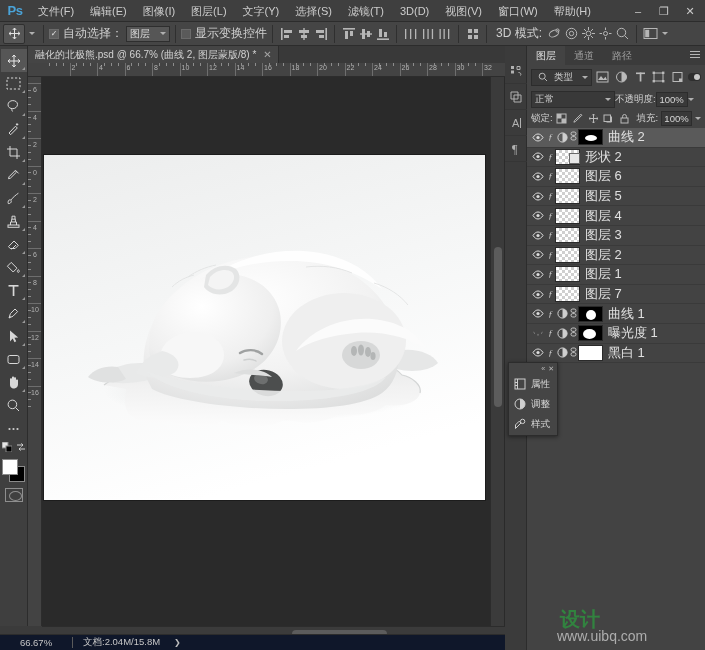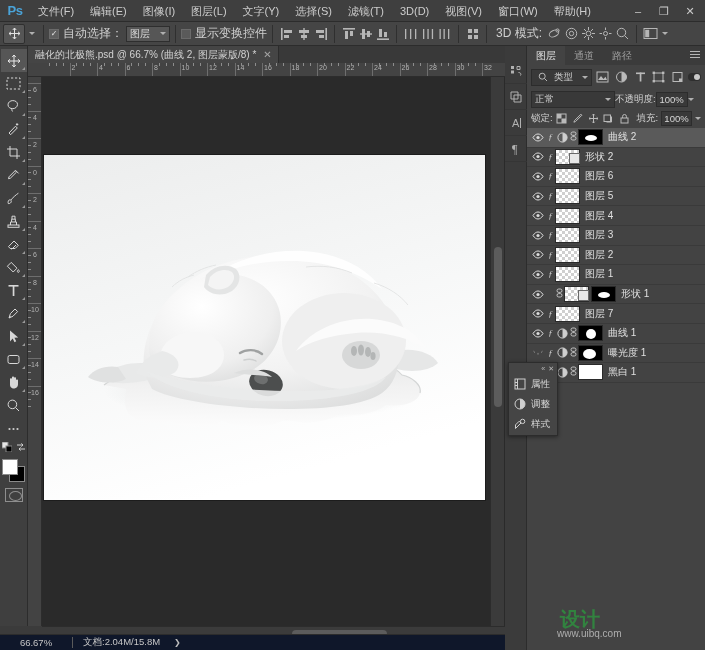--- a/index.html
+++ b/index.html
@@ -147,41 +147,41 @@
   .thumb.halfmoon:after{content:"";position:absolute;left:7px;top:3px;width:10px;height:10px;
     background:#fff;border-radius:50%;}
   .thumb.exp{background:#000;position:relative;}
   .thumb.exp:after{content:"";position:absolute;left:4px;top:3px;width:13px;height:10px;
     background:#fff;border-radius:50% 50% 50% 50%;}
   .thumb.shape{position:relative;}
   .thumb.shape:after{content:"";position:absolute;left:13px;top:3px;width:9px;height:9px;
     border:1px solid #6a6a6a;background:#e8e8e8;}
   .adjic{width:14px;height:16px;display:flex;align-items:center;justify-content:center;}
   .linkic{width:9px;text-align:center;font-size:9px;color:#cfcfcf;}
-  .lname{margin-left:5px;font-size:10px;color:#e0e0e0;white-space:nowrap;overflow:hidden;}
+  .lname{margin-left:5px;font-size:13px;color:#e0e0e0;white-space:nowrap;overflow:hidden;}
   .lockright{margin-left:auto;margin-right:6px;font-size:9px;color:#bdbdbd;}
 
   
   .floatpanel{position:absolute;left:508px;top:362px;width:50px;height:74px;background:#454545;
     border:1px solid #2c2c2c;box-shadow:0 1px 4px rgba(0,0,0,.45);}
   .fp-head{height:11px;display:flex;align-items:center;justify-content:flex-end;gap:3px;
     padding-right:3px;background:#454545;}
   .fp-head span{font-size:7px;color:#b9b9b9;line-height:7px;}
   .fp-item{height:20px;display:flex;align-items:center;gap:4px;padding-left:4px;}
   .fp-ic{width:14px;height:14px;display:flex;align-items:center;justify-content:center;}
   .fp-lb{font-size:9.5px;color:#d6d6d6;}
 
   
   .wm{position:absolute;left:505px;top:600px;width:200px;height:42px;pointer-events:none;}
   .wm-main{position:absolute;left:6px;top:2px;font-size:27px;font-weight:bold;color:#1f5fd0;
     font-family:"Liberation Sans",sans-serif;letter-spacing:0px;
     -webkit-text-stroke:1.4px #f2f2f2; paint-order:stroke fill;}
   .wm-green{position:absolute;left:55px;top:6px;font-size:20px;color:#2f8f3f;opacity:.85;
     font-family:"DejaVu Sans",sans-serif;font-weight:bold;}
-  .wm-sub{position:absolute;left:52px;top:28px;font-size:10px;color:#b9b9b9;opacity:.9;}
+  .wm-sub{position:absolute;left:52px;top:28px;font-size:14px;color:#b9b9b9;opacity:.9;}
 </style>
 </head>
 <body>
 
 <div class="app">
 
   <div class="menubar">
     <div class="ps-logo">Ps</div>
     <div class="menu-item">文件(F)</div>
     <div class="menu-item">编辑(E)</div>
@@ -1092,42 +1092,20 @@
         </div>
         <div class="layer">
           <div class="eye">
             <svg width="12" height="9" viewBox="0 0 12 9">
               <g fill="none" stroke="#dcdcdc" stroke-width="1">
                 <path d="M1 4.5C2.6 2 4.2 1 6 1s3.4 1 5 3.5C9.4 7 7.8 8 6 8S2.6 7 1 4.5z"></path>
                 <circle cx="6" cy="4.5" r="1.6" fill="#dcdcdc" stroke="none"></circle>
               </g>
             </svg>
           </div>
-          <span class="lk"></span>
-          <span class="linkic"><svg width="7" height="10" viewBox="0 0 7 10">
-              <g fill="none" stroke="#cfcfcf" stroke-width="0.9">
-                <rect x="1" y="1" width="5" height="3.4" rx="1.7"></rect>
-                <rect x="1" y="5.6" width="5" height="3.4" rx="1.7"></rect>
-              </g>
-            </svg></span>
-          <span class="thumbbox">
-            <span class="thumb checker shape"></span>
-            <span class="thumb mask"></span>
-          </span>
-          <span class="lname">形状 1</span>
-        </div>
-        <div class="layer">
-          <div class="eye">
-            <svg width="12" height="9" viewBox="0 0 12 9">
-              <g fill="none" stroke="#dcdcdc" stroke-width="1">
-                <path d="M1 4.5C2.6 2 4.2 1 6 1s3.4 1 5 3.5C9.4 7 7.8 8 6 8S2.6 7 1 4.5z"></path>
-                <circle cx="6" cy="4.5" r="1.6" fill="#dcdcdc" stroke="none"></circle>
-              </g>
-            </svg>
-          </div>
           <span class="lk"><span style="font-family:'Liberation Serif',serif;font-style:italic;font-size:9px;color:#cfcfcf;">ƒ</span></span>
           <span class="thumbbox">
             <span class="thumb checker"></span>
           </span>
           <span class="lname">图层 7</span>
         </div>
         <div class="layer">
           <div class="eye">
             <svg width="12" height="9" viewBox="0 0 12 9">
               <g fill="none" stroke="#dcdcdc" stroke-width="1">

